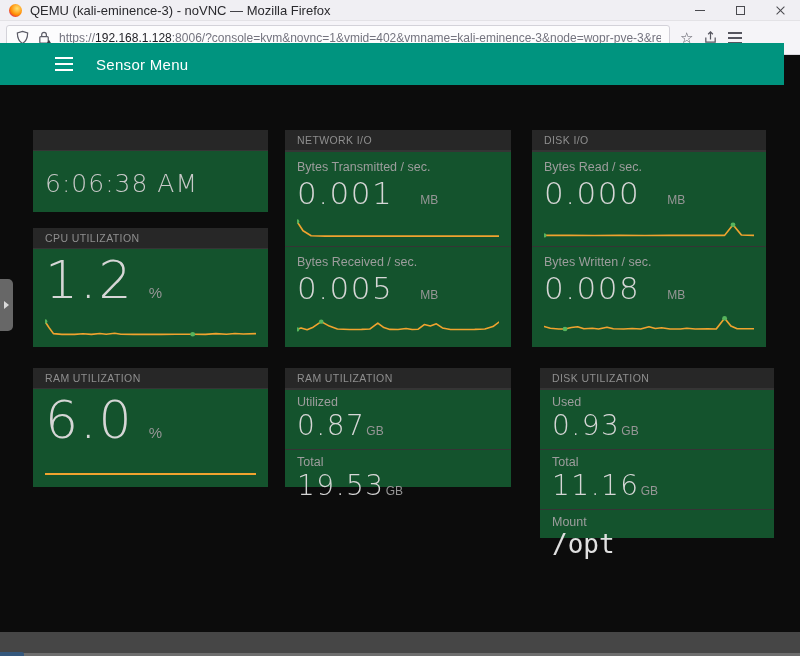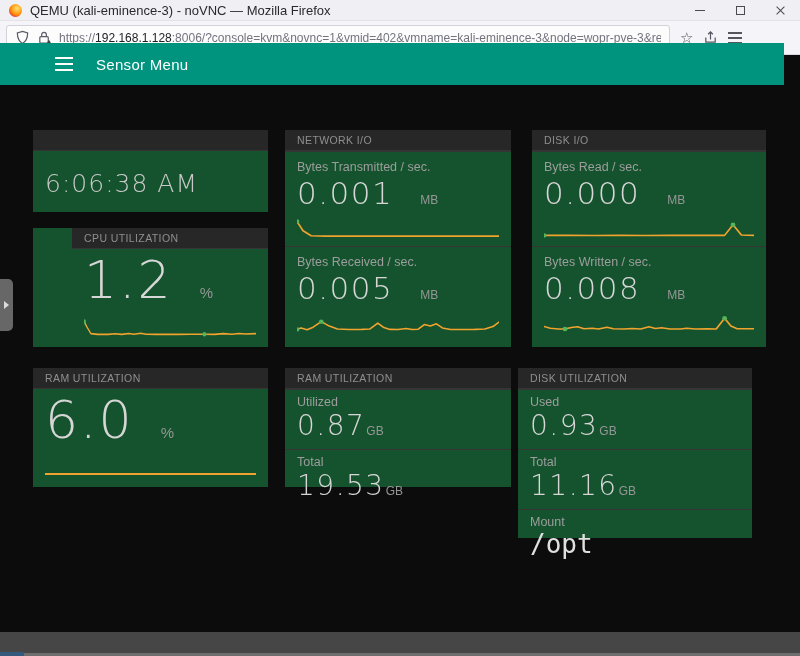--- a/index.html
+++ b/index.html
@@ -67,21 +67,21 @@
   .panel-header {
     flex:0 0 auto; height:21px; background:#272727; border-bottom:1px solid #353535;
     display:flex; align-items:center; padding:0 12px;
     font-size:10.5px; color:#8f8f8f; letter-spacing:.4px;
   }
   .thin-num { font-family:"DejaVu Sans","Liberation Sans",sans-serif; font-weight:200; color:#d6d6d6; }
 
   .clock-value { font-size:25px; color:#c9c9c9; padding:18px 12px 0; letter-spacing:1px; font-weight:300; }
 
   .gauge-body { flex:1 1 auto; display:flex; flex-direction:column; padding:2px 12px 8px; }
-  .gauge-row { display:flex; align-items:baseline; gap:27px; }
+  .gauge-row { display:flex; align-items:baseline; gap:15px; }
   .gauge-value { font-size:52px; line-height:1.15; letter-spacing:2px; }
   .gauge-unit { font-size:15px; color:#969696; }
   .gauge-spark { margin-top:auto; }
 
   .io-row { padding:5px 12px 6px; border-top:1px solid #353535; }
   .io-row:first-of-type { border-top:none; }
   .io-label { font-size:12.5px; color:#9d9d9d; padding-top:3px; }
   .io-value-row { display:flex; align-items:baseline; gap:27px; margin-top:2px; }
   .io-value { font-size:31px; line-height:1.15; letter-spacing:1.5px; }
   .io-unit { font-size:12px; color:#969696; }
@@ -90,26 +90,26 @@
   .util-row { padding:5px 12px 7px; border-top:1px solid #353535; }
   .util-row:first-of-type { border-top:none; }
   .util-label { font-size:12.5px; color:#9d9d9d; }
   .util-value-row { display:flex; align-items:baseline; gap:1px; margin-top:1px; }
   .util-value { font-size:28px; line-height:1.15; letter-spacing:1.5px; }
   .util-unit { font-size:12px; color:#969696; }
   .mono-value { font-family:"DejaVu Sans Mono", monospace; font-size:26px; color:#e0e0e0; font-weight:400; letter-spacing:0; }
 
   
   .p-clock    { left:33px;  top:33px;  width:235px; height:82px;  }
-  .p-cpu      { left:33px;  top:131px; width:235px; height:119px;padding-left:39px; }
+  .p-cpu      { left:33px;  top:131px; width:235px; height:119px; }
   .p-ramg     { left:33px;  top:271px; width:235px; height:119px; }
   .p-net      { left:285px; top:33px;  width:226px; height:217px; }
   .p-ramu     { left:285px; top:271px; width:226px; height:119px; }
   .p-diskio   { left:532px; top:33px;  width:234px; height:217px; }
-  .p-disku    { left:518px; top:271px; width:234px; height:170px; }
+  .p-disku    { left:540px; top:271px; width:234px; height:170px; }
 
   
   .vnc-handle {
     position:absolute; left:0; top:279px; width:13px; height:52px;
     background:#787878; opacity:.85; border-radius:0 5px 5px 0;
     display:flex; align-items:center; justify-content:center;
   }
   .vnc-arrow { width:0; height:0; border-top:4px solid transparent; border-bottom:4px solid transparent; border-left:5px solid #ffffff; }
 
   

